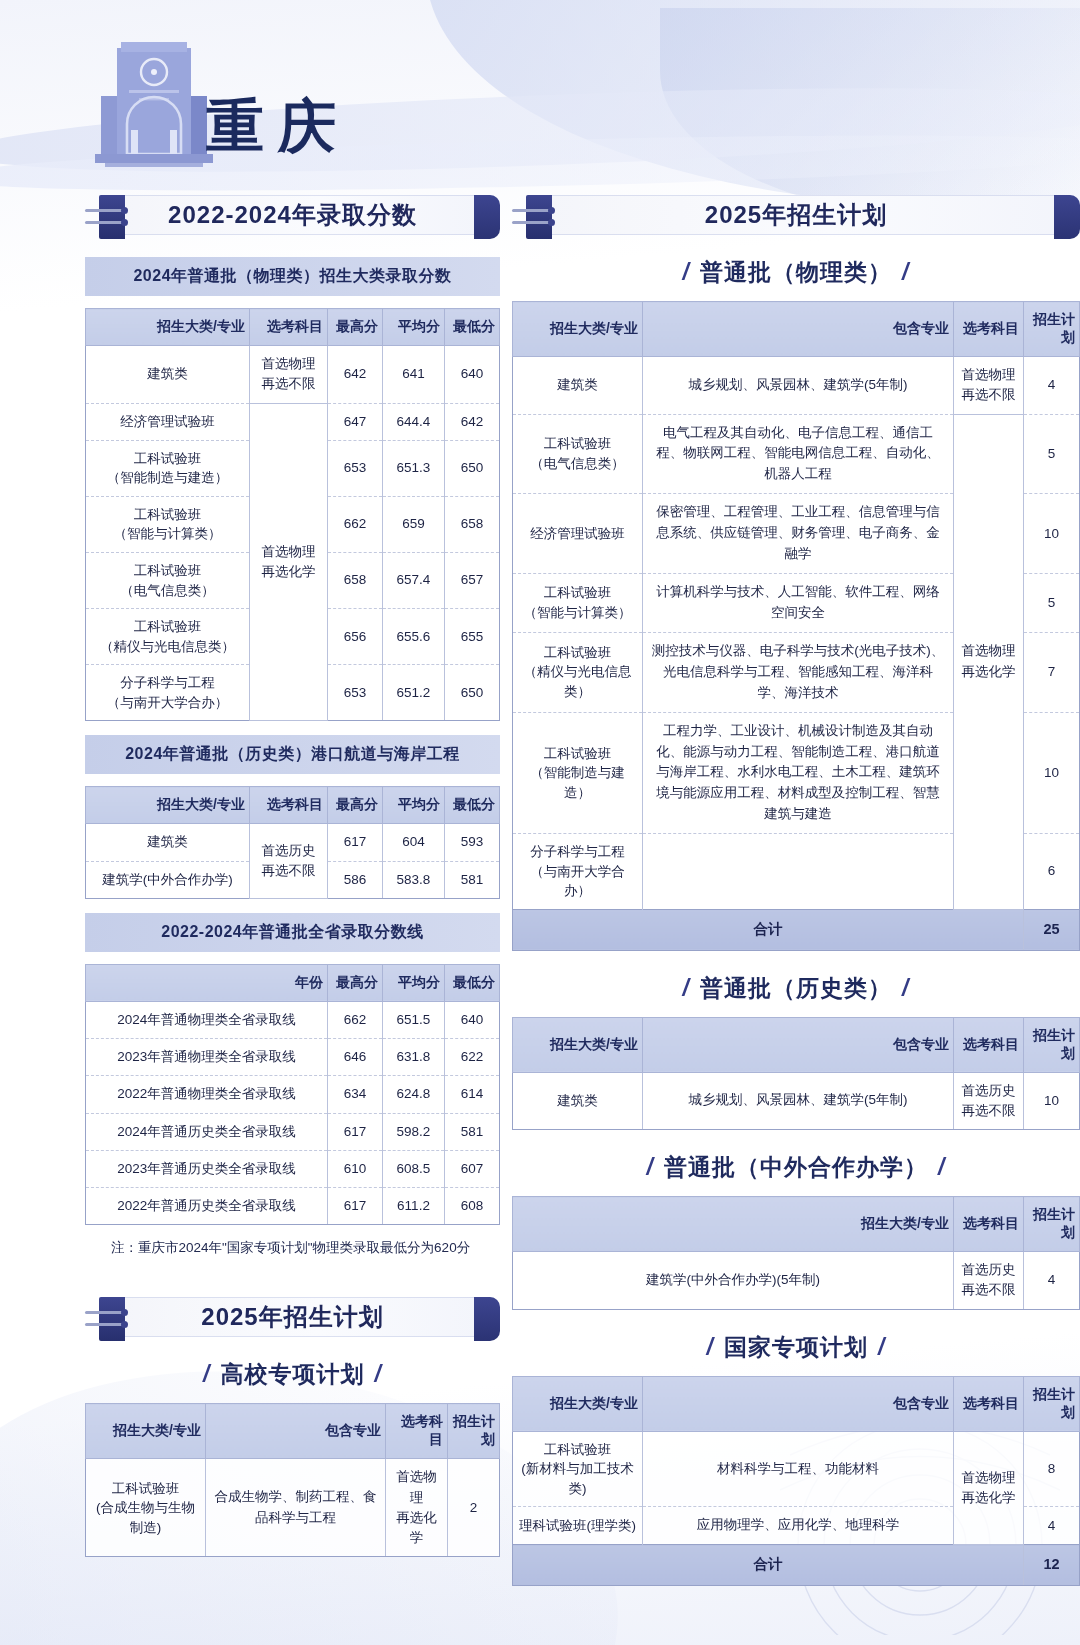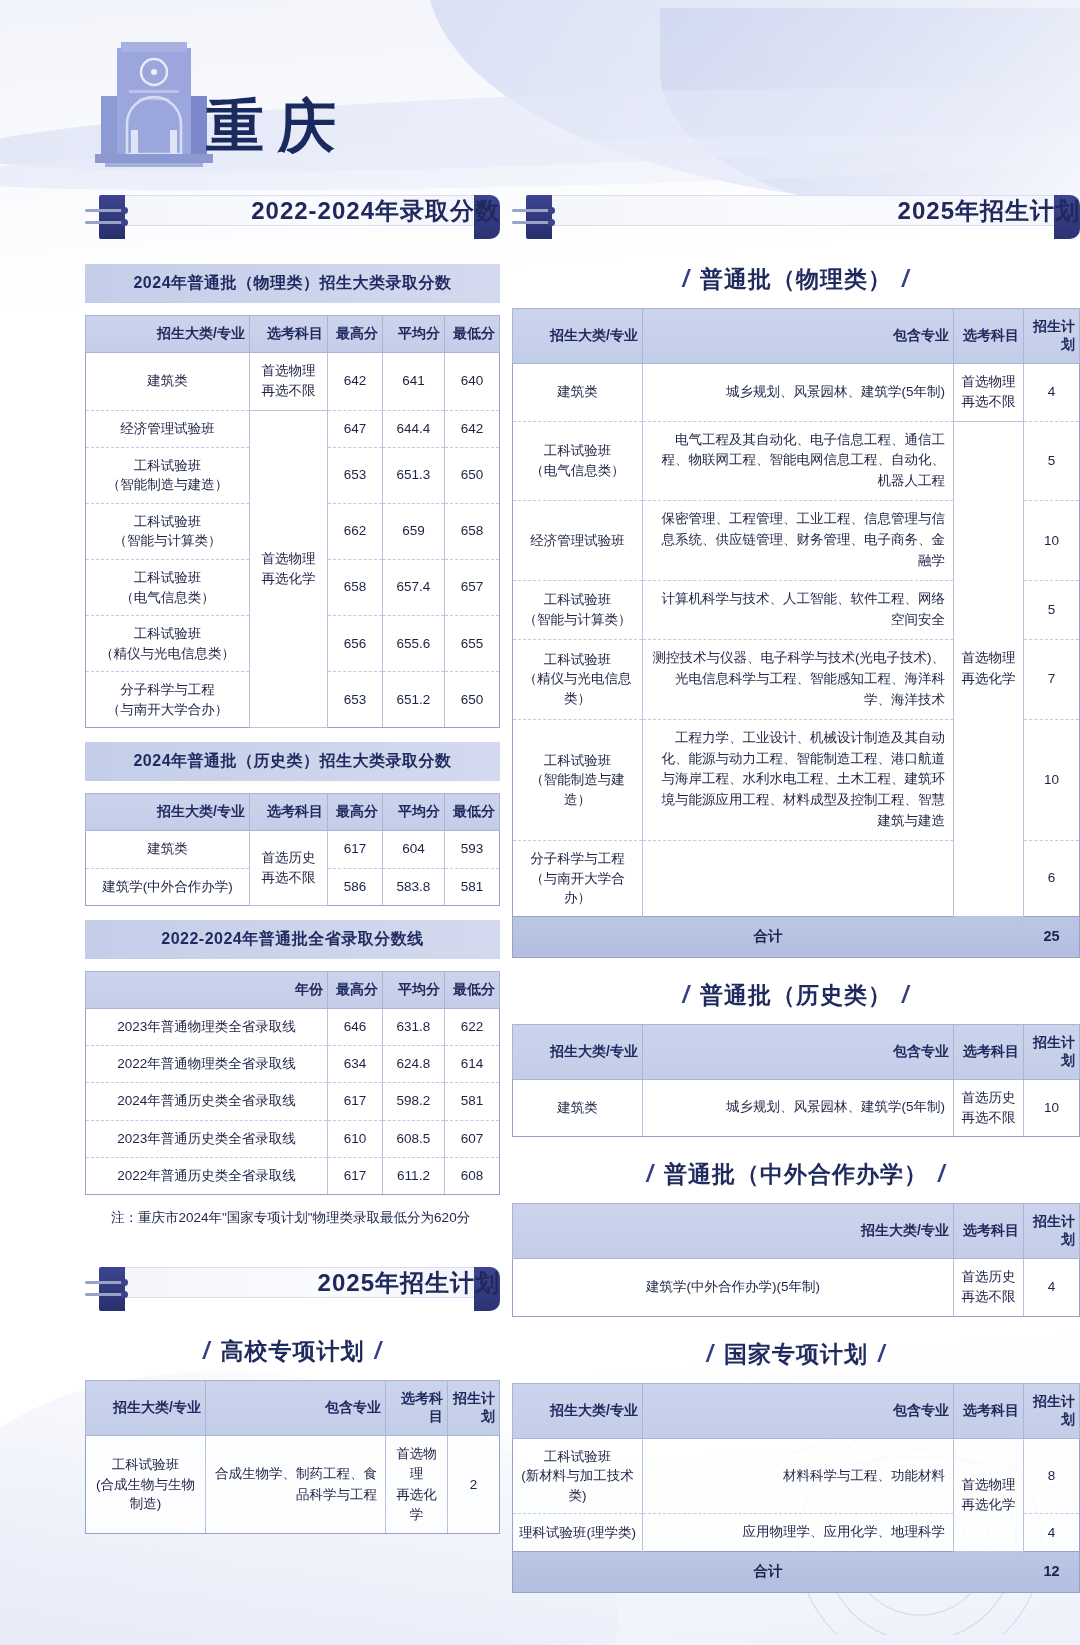--- a/index.html
+++ b/index.html
@@ -65,22 +65,22 @@
     font-family: "DejaVu Sans", "Liberation Sans", sans-serif;
   }
 
   
   .cols { display: flex; padding: 0 0 0 0; }
   .col-left { width: 500px; padding-left: 85px; }
   .col-right { width: 580px; padding-left: 12px; }
 
   
   .banner {
-    position: relative; height: 31px; margin-bottom: 38px;
-    display: flex; align-items: center; justify-content: flex-end;
+    position: relative; height: 40px; margin-bottom: 22px;
+    display: flex; align-items: center; justify-content: center;
   }
   .banner-body {
     position: absolute; left: 14px; right: 0; top: 0; bottom: 0;
     background: linear-gradient(90deg, #f4f5fa 0%, #fafbfe 55%, #f2f4fb 100%);
     border-radius: 2px 10px 10px 2px;
     box-shadow: inset 0 0 0 1px rgba(190,198,228,.5);
   }
   .banner-cap {
     position: absolute; left: 14px; top: 0; width: 26px; height: 44px;
     background: linear-gradient(180deg, #3d4590, #272f6e);
@@ -139,21 +139,21 @@
     border-left: 1px solid #b9c1dc; border-right: 1px solid #b9c1dc;
     border-top: 1px dashed #c3c9de; border-bottom: 1px dashed #c3c9de;
     padding: 8px 6px; text-align: center; color: #1d2344;
     line-height: 1.5;
   }
   table.bordered { border: 1px solid #97a2c8; }
   tr:first-child td { border-top: 1px solid #97a2c8; }
   tr:last-child td { border-bottom: 1px solid #97a2c8; }
   td.solid-l { border-left: 1px solid #97a2c8; }
   td.solid-r { border-right: 1px solid #97a2c8; }
-  td.majors { text-align: right; padding: 8px 8px; line-height: 1.55; }
+  td.majors { text-align: center; padding: 8px 8px; line-height: 1.55; }
   td.vmerge { border-top: 1px solid #b9c1dc; border-bottom: 1px solid #b9c1dc; }
   .total-row td {
     background: linear-gradient(180deg, #bcc6e4, #b3bee0);
     font-weight: bold; color: #1c2450; font-size: 14.5px;
     border-top: 1px solid #97a2c8; border-bottom: 1px solid #97a2c8;
     padding: 9px 12px;
   }
   .note {
     font-size: 13.5px; color: #222a50; margin: 14px 0 0 26px;
   }
@@ -268,21 +268,21 @@
             </tr>
             <tr>
               <td class="solid-l two-line">分子科学与工程<br>（与南开大学合办）</td>
               <td>653</td>
               <td>651.2</td>
               <td class="solid-r">650</td>
             </tr>
           </tbody>
       </table>
 
-      <div class="subbar">2024年普通批（历史类）招生大类录取分数</div>
+      <div class="subbar">2024年普通批（历史类）港口航道与海岸工程</div>
       <table class="bordered">
         <thead>
           <tr>
             <th>招生大类/专业</th>
             <th style="width:78px">选考科目</th>
             <th style="width:55px">最高分</th>
             <th style="width:62px">平均分</th>
             <th style="width:55px">最低分</th>
           </tr>
         </thead>
@@ -307,20 +307,26 @@
       <table class="bordered">
         <thead>
           <tr>
             <th>年份</th>
             <th style="width:55px">最高分</th>
             <th style="width:62px">平均分</th>
             <th style="width:55px">最低分</th>
           </tr>
         </thead>
         <tbody>
+            <tr>
+              <td class="solid-l">2024年普通物理类全省录取线</td>
+              <td>662</td>
+              <td>651.5</td>
+              <td class="solid-r">640</td>
+            </tr>
             <tr>
               <td class="solid-l">2023年普通物理类全省录取线</td>
               <td>646</td>
               <td>631.8</td>
               <td class="solid-r">622</td>
             </tr>
             <tr>
               <td class="solid-l">2022年普通物理类全省录取线</td>
               <td>634</td>
               <td>624.8</td>

